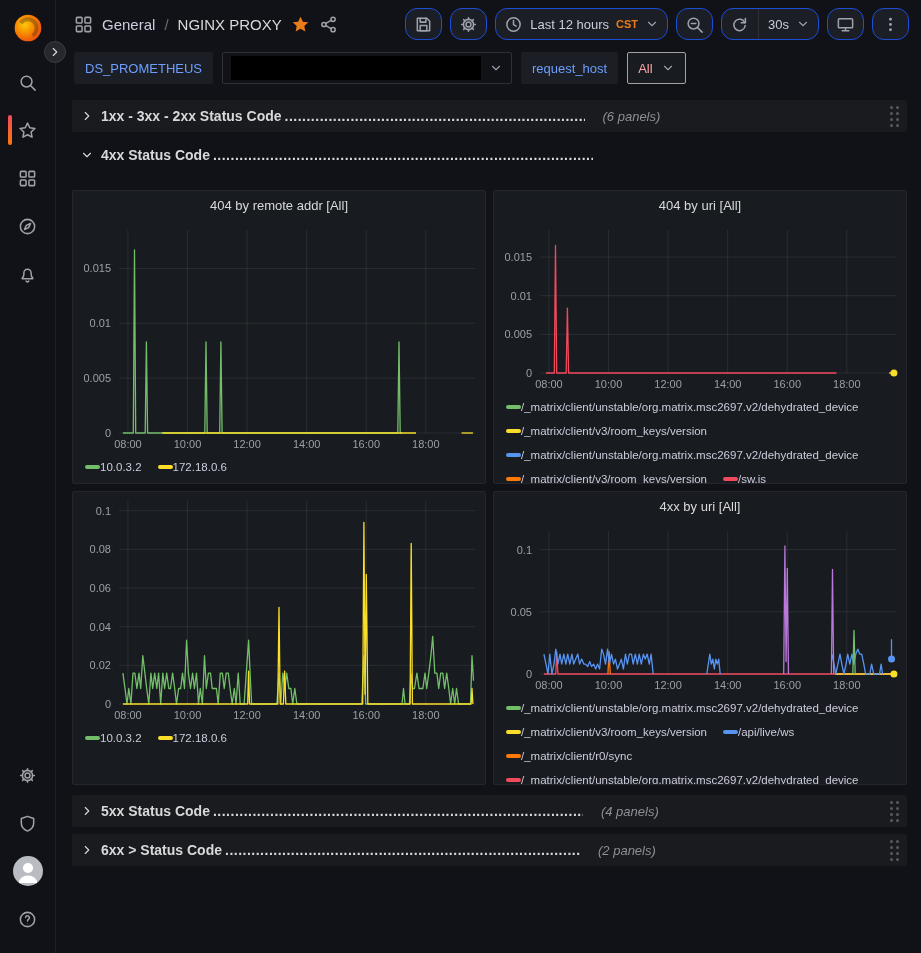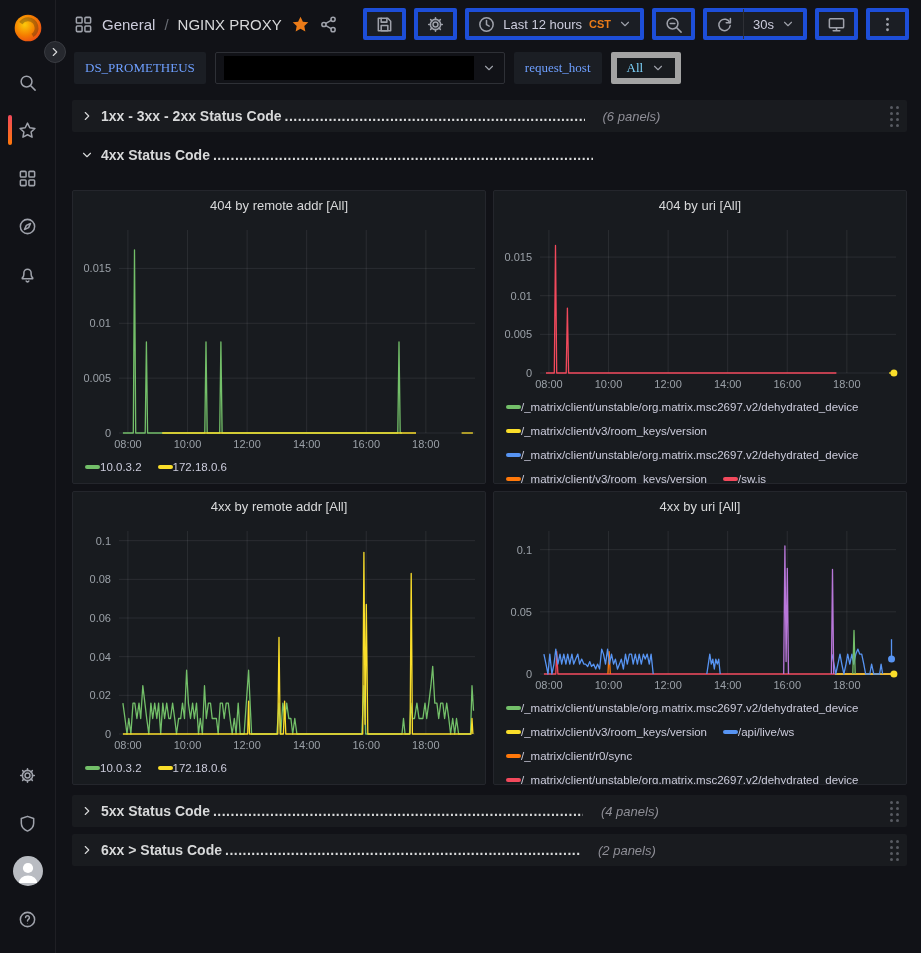--- a/index.html
+++ b/index.html
@@ -33,36 +33,36 @@
   .topnav { height:48px; flex:none; display:flex; align-items:center; justify-content:space-between;
             padding:0 12px 0 18px; }
   .breadcrumb { display:flex; align-items:center; gap:9px; font-size:15px; }
   .crumb-folder { color:#ccccdc; cursor:pointer; }
   .crumb-sep { color:#6a6d74; }
   .crumb-title { color:#d8d9da; font-weight:500; }
   .fav-star { color:#eb7b18; cursor:pointer; }
   .share { color:#9fa2ab; cursor:pointer; }
   .actions { display:flex; align-items:center; gap:8px; }
   .tool-btn { height:32px; min-width:32px; display:inline-flex; align-items:center; justify-content:center;
-              gap:7px; padding:0 8px; background:#1b1e24; border:4px solid #1d4ed8; border-radius:2px;
+              gap:7px; padding:0 8px; background:#1b1e24; border:1px solid #1d4ed8; border-radius:12px;
               color:#9fa2ab; font-size:13px; cursor:pointer; }
   .tool-btn .lbl { color:#ccccdc; }
   .tz { color:#eb7b18; font-weight:700; font-size:11px; }
   .group-divider { width:1px; height:30px; background:#2e3036; margin:0 2px; }
 
   
-  .submenu { display:flex; align-items:center; gap:9px; padding:4px 12px 8px 18px; flex:none;font-family:Liberation Serif, serif; }
+  .submenu { display:flex; align-items:center; gap:9px; padding:4px 12px 8px 18px; flex:none; }
   .var-label { height:32px; display:flex; align-items:center; padding:0 11px; background:#1b1e24;
                border-radius:2px; color:#6e9fff; font-size:13px; font-weight:500; cursor:pointer; }
   .var-input { width:290px; height:32px; background:#111217; border:1px solid #2e3036; border-radius:2px;
                display:flex; align-items:center; padding:0 8px; cursor:pointer; }
   .redacted { flex:1; height:24px; background:#000; }
   .var-input .caret, .var-select .caret { color:#9fa2ab; margin-left:8px; }
   .var-select { height:32px; display:flex; align-items:center; padding:0 10px; background:#181b1f;
-                border:6px solid #a3a3a3; border-radius:2px; color:#7dd3fc; font-size:13px; cursor:pointer; }
+                border:1px solid #a3a3a3; border-radius:2px; color:#fca5a5; font-size:13px; cursor:pointer; }
 
   
   .dashboard { flex:1; padding:8px 14px 0 16px; overflow:hidden; }
   .row-bar { height:32px; display:flex; align-items:center; background:#191b1f; border-radius:2px;
              padding:0 8px; margin-bottom:7px; cursor:pointer; }
   .row-bar.plain { background:transparent; margin:3px 0 1px; }
   .row-chevron { color:#d8d9da; display:flex; }
   .row-title { font-size:14px; font-weight:600; color:#d8d9da; margin-left:7px; white-space:nowrap; }
   .row-dots { font-size:14px; font-weight:600; color:#d8d9da; letter-spacing:0.5px; margin-left:3px;
               overflow:hidden; white-space:nowrap; max-width:300px; }
@@ -394,21 +394,20 @@
                 <span class="swatch" style="background: rgb(255, 120, 10);"></span>
                 <span>/_matrix/client/v3/room_keys/version</span>
               </span>
               <span class="legend-item">
                 <span class="swatch" style="background: rgb(242, 73, 92);"></span>
                 <span>/sw.js</span>
               </span>
             </div>
         </section>
         <section class="panel">
-          <div class="panel-title">4xx by remote addr [All]</div>
           <svg class="chart-svg" viewBox="0 0 412 232">
               <line x1="54.93723849372385" x2="54.93723849372385" y1="9" y2="212" stroke="rgba(204,204,220,0.10)"></line>
               <text x="54.93723849372385" y="227" text-anchor="middle" fill="#9aa0a7" font-size="11">08:00</text>
               <line x1="114.51882845188284" x2="114.51882845188284" y1="9" y2="212" stroke="rgba(204,204,220,0.10)"></line>
               <text x="114.51882845188284" y="227" text-anchor="middle" fill="#9aa0a7" font-size="11">10:00</text>
               <line x1="174.10041841004184" x2="174.10041841004184" y1="9" y2="212" stroke="rgba(204,204,220,0.10)"></line>
               <text x="174.10041841004184" y="227" text-anchor="middle" fill="#9aa0a7" font-size="11">12:00</text>
               <line x1="233.68200836820085" x2="233.68200836820085" y1="9" y2="212" stroke="rgba(204,204,220,0.10)"></line>
               <text x="233.68200836820085" y="227" text-anchor="middle" fill="#9aa0a7" font-size="11">14:00</text>
               <line x1="293.2635983263599" x2="293.2635983263599" y1="9" y2="212" stroke="rgba(204,204,220,0.10)"></line>

